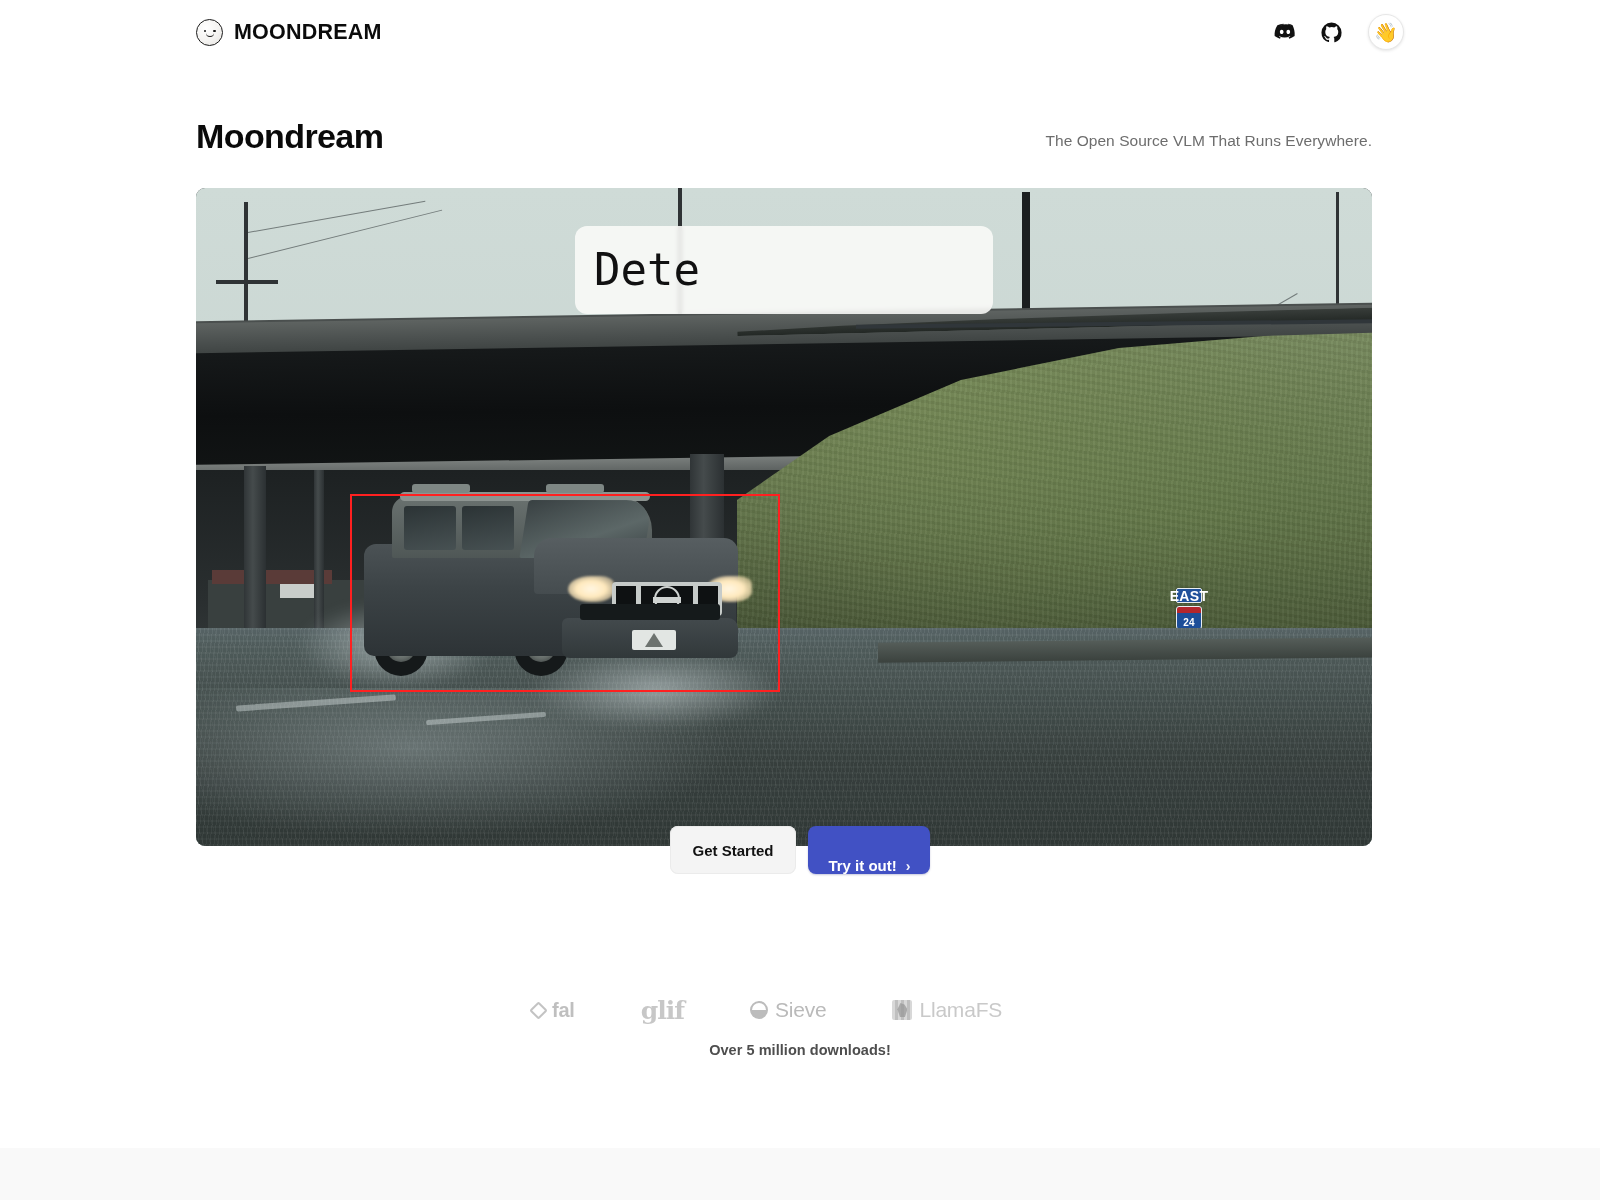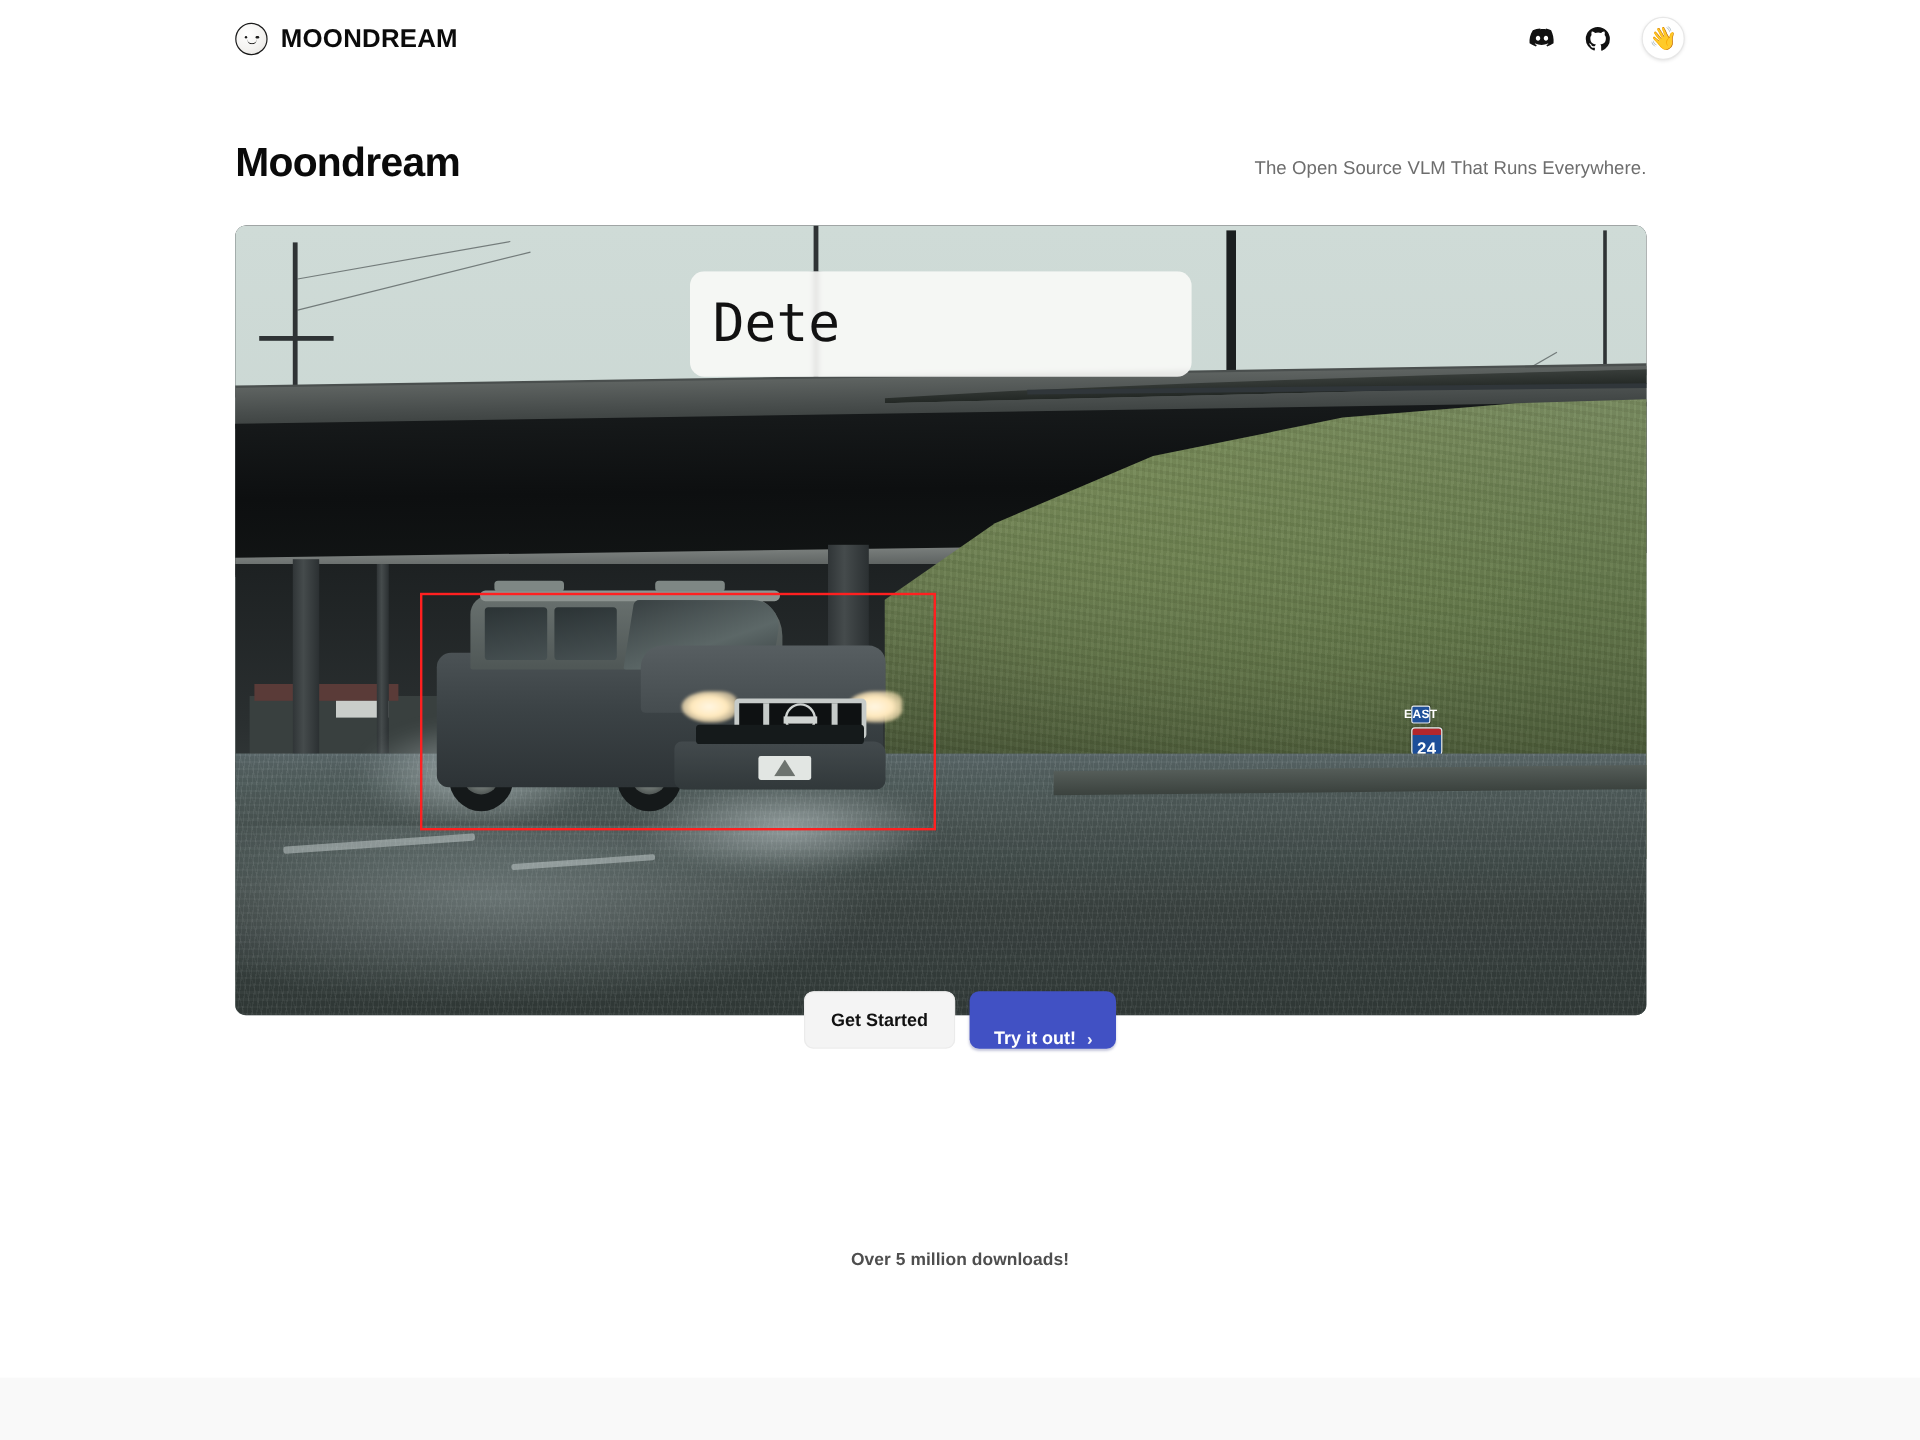--- a/index.html
+++ b/index.html
@@ -274,25 +274,25 @@
     color: #fff;
     font-size: 8px;
     font-weight: 700;
     display: flex;
     align-items: center;
     justify-content: center;
     letter-spacing: .3px;
     font-family: "Liberation Sans", sans-serif;
     box-shadow: 0 0 2px rgba(0,0,0,.4);
   }
-  .sign-east { top: 400px; width: 16px; height: 15px; font-size: 10px; }
+  .sign-east { top: 400px; width: 26px; height: 15px; font-size: 14px; }
   .sign-shield {
     top: 418px; width: 26px; height: 28px;
     background: linear-gradient(180deg,#b4262c 0%, #b4262c 22%, #1d4e99 22%, #1d4e99 100%);
-    font-size: 14px;
+    font-size: 10px;
     border-radius: 3px 3px 8px 8px;
     padding-top: 5px;
   }
   .sign-arrow { top: 449px; width: 26px; height: 24px; font-size: 16px; }
 
   
   .road {
     position: absolute;
     left: 0; right: 0;
     top: 440px; bottom: 0;
@@ -741,18 +741,43 @@
   </div>
 
   <div class="cta-row">
     <button class="btn btn-secondary">Get Started</button>
     <button class="btn btn-primary">
       <span>Try it out!</span>
       <span class="chev">›</span>
     </button>
   </div>
 
+  <div class="logos">
+
+    <div class="logo-item logo-fal">
+      <span class="diamond"></span>
+      <span>fal</span>
+    </div>
+
+    <div class="logo-item">
+      <span class="logo-glif">glif</span>
+    </div>
+
+    <div class="logo-item logo-sieve">
+      <span class="ring"></span>
+      <span class="txt">Sieve</span>
+    </div>
+
+    <div class="logo-item logo-llama">
+      <span class="glyph"></span>
+      <span class="txt">LlamaFS</span>
+    </div>
+
+    <div class="logo-item logo-fading">
+      <span></span>
+    </div>
+  </div>
 
   <div class="downloads">Over 5 million downloads!</div>
 
   <div class="next-section"></div>
 
 </div>
 
 </body></html>

